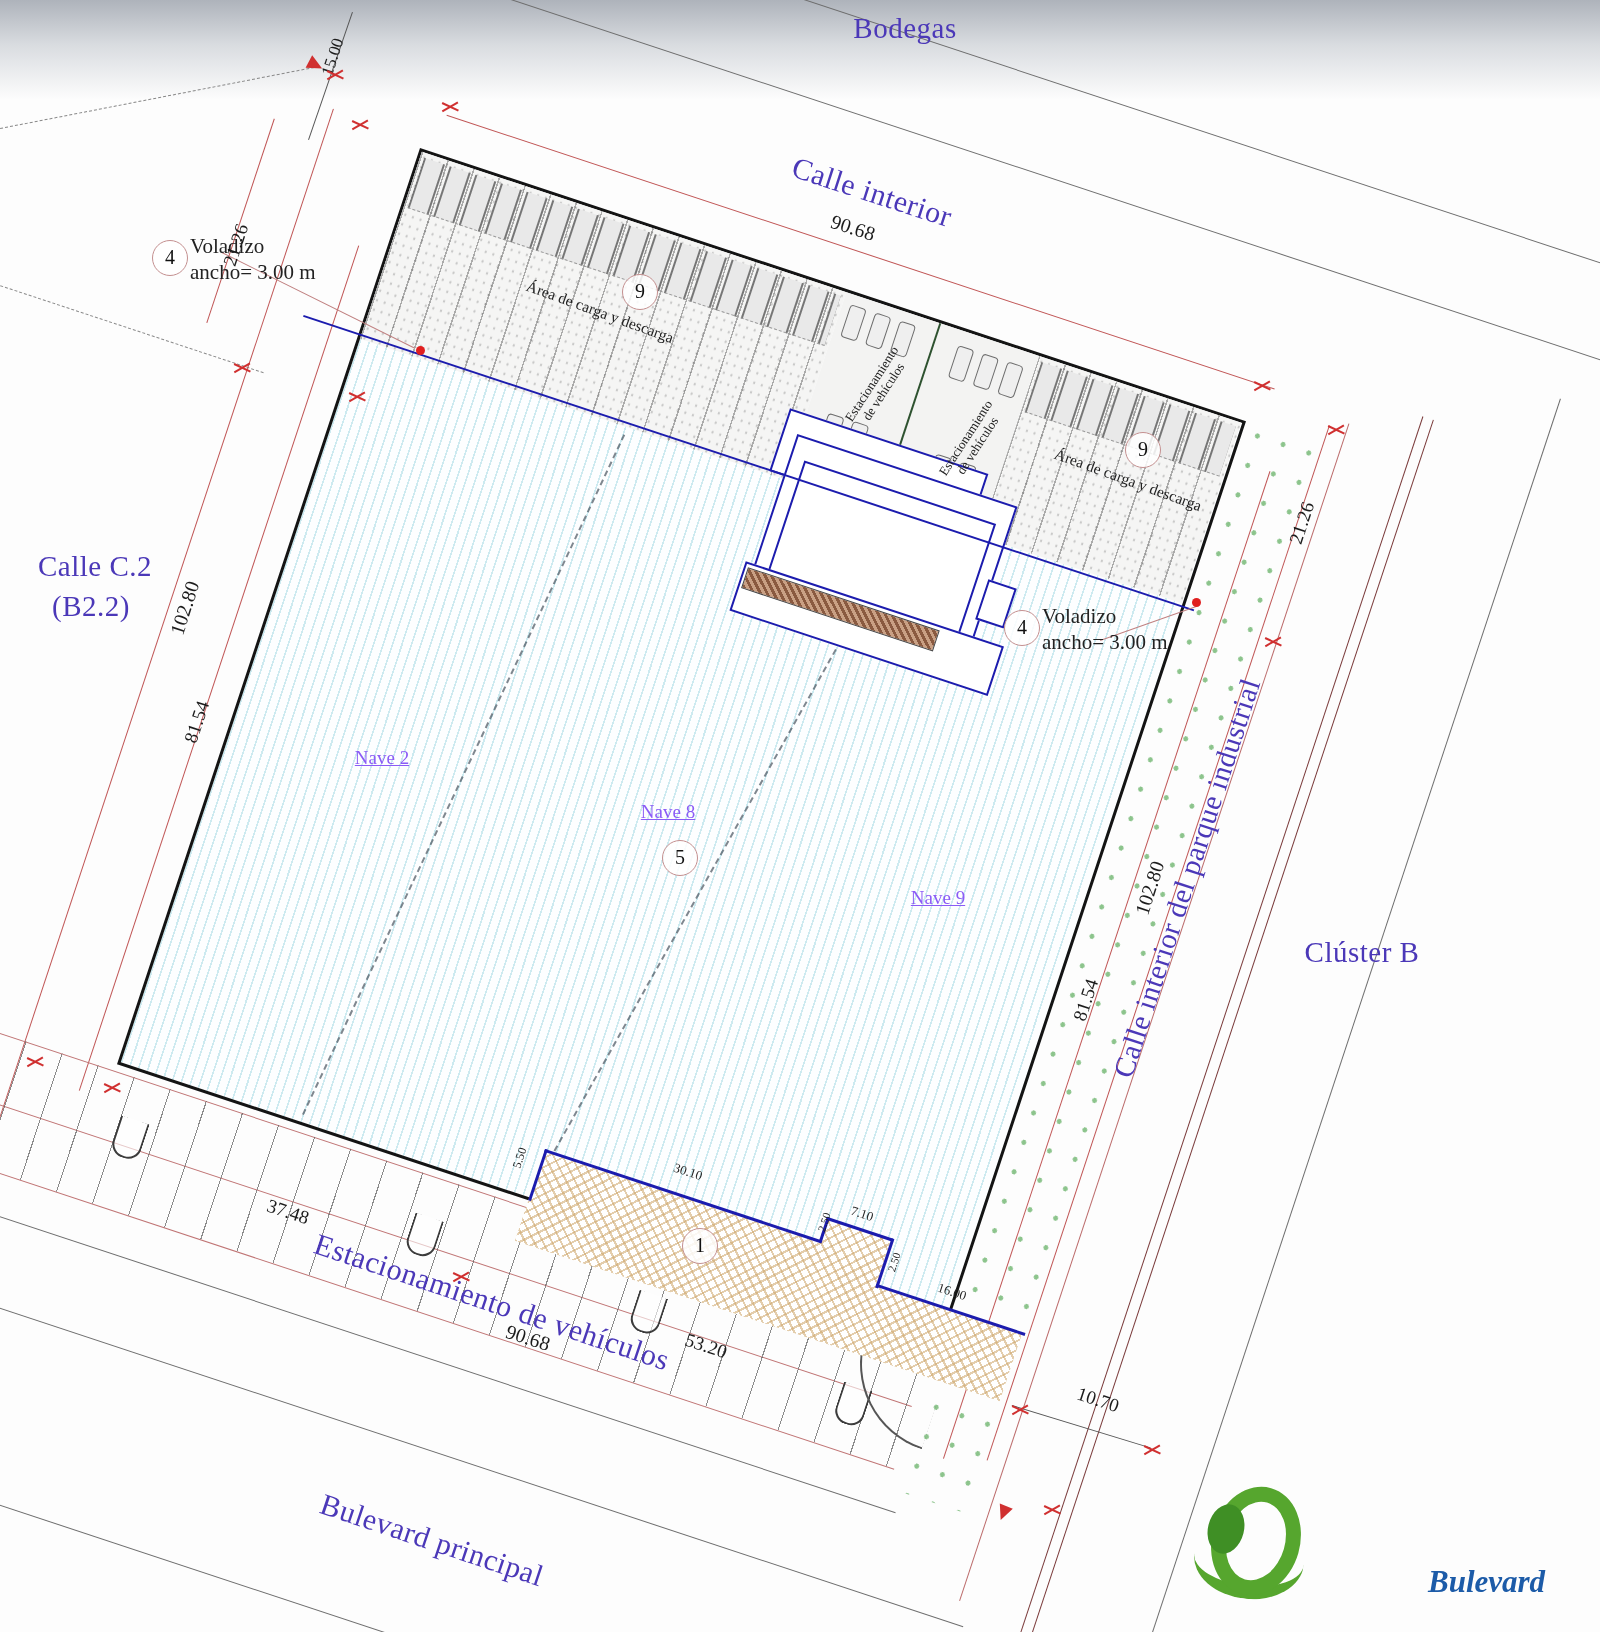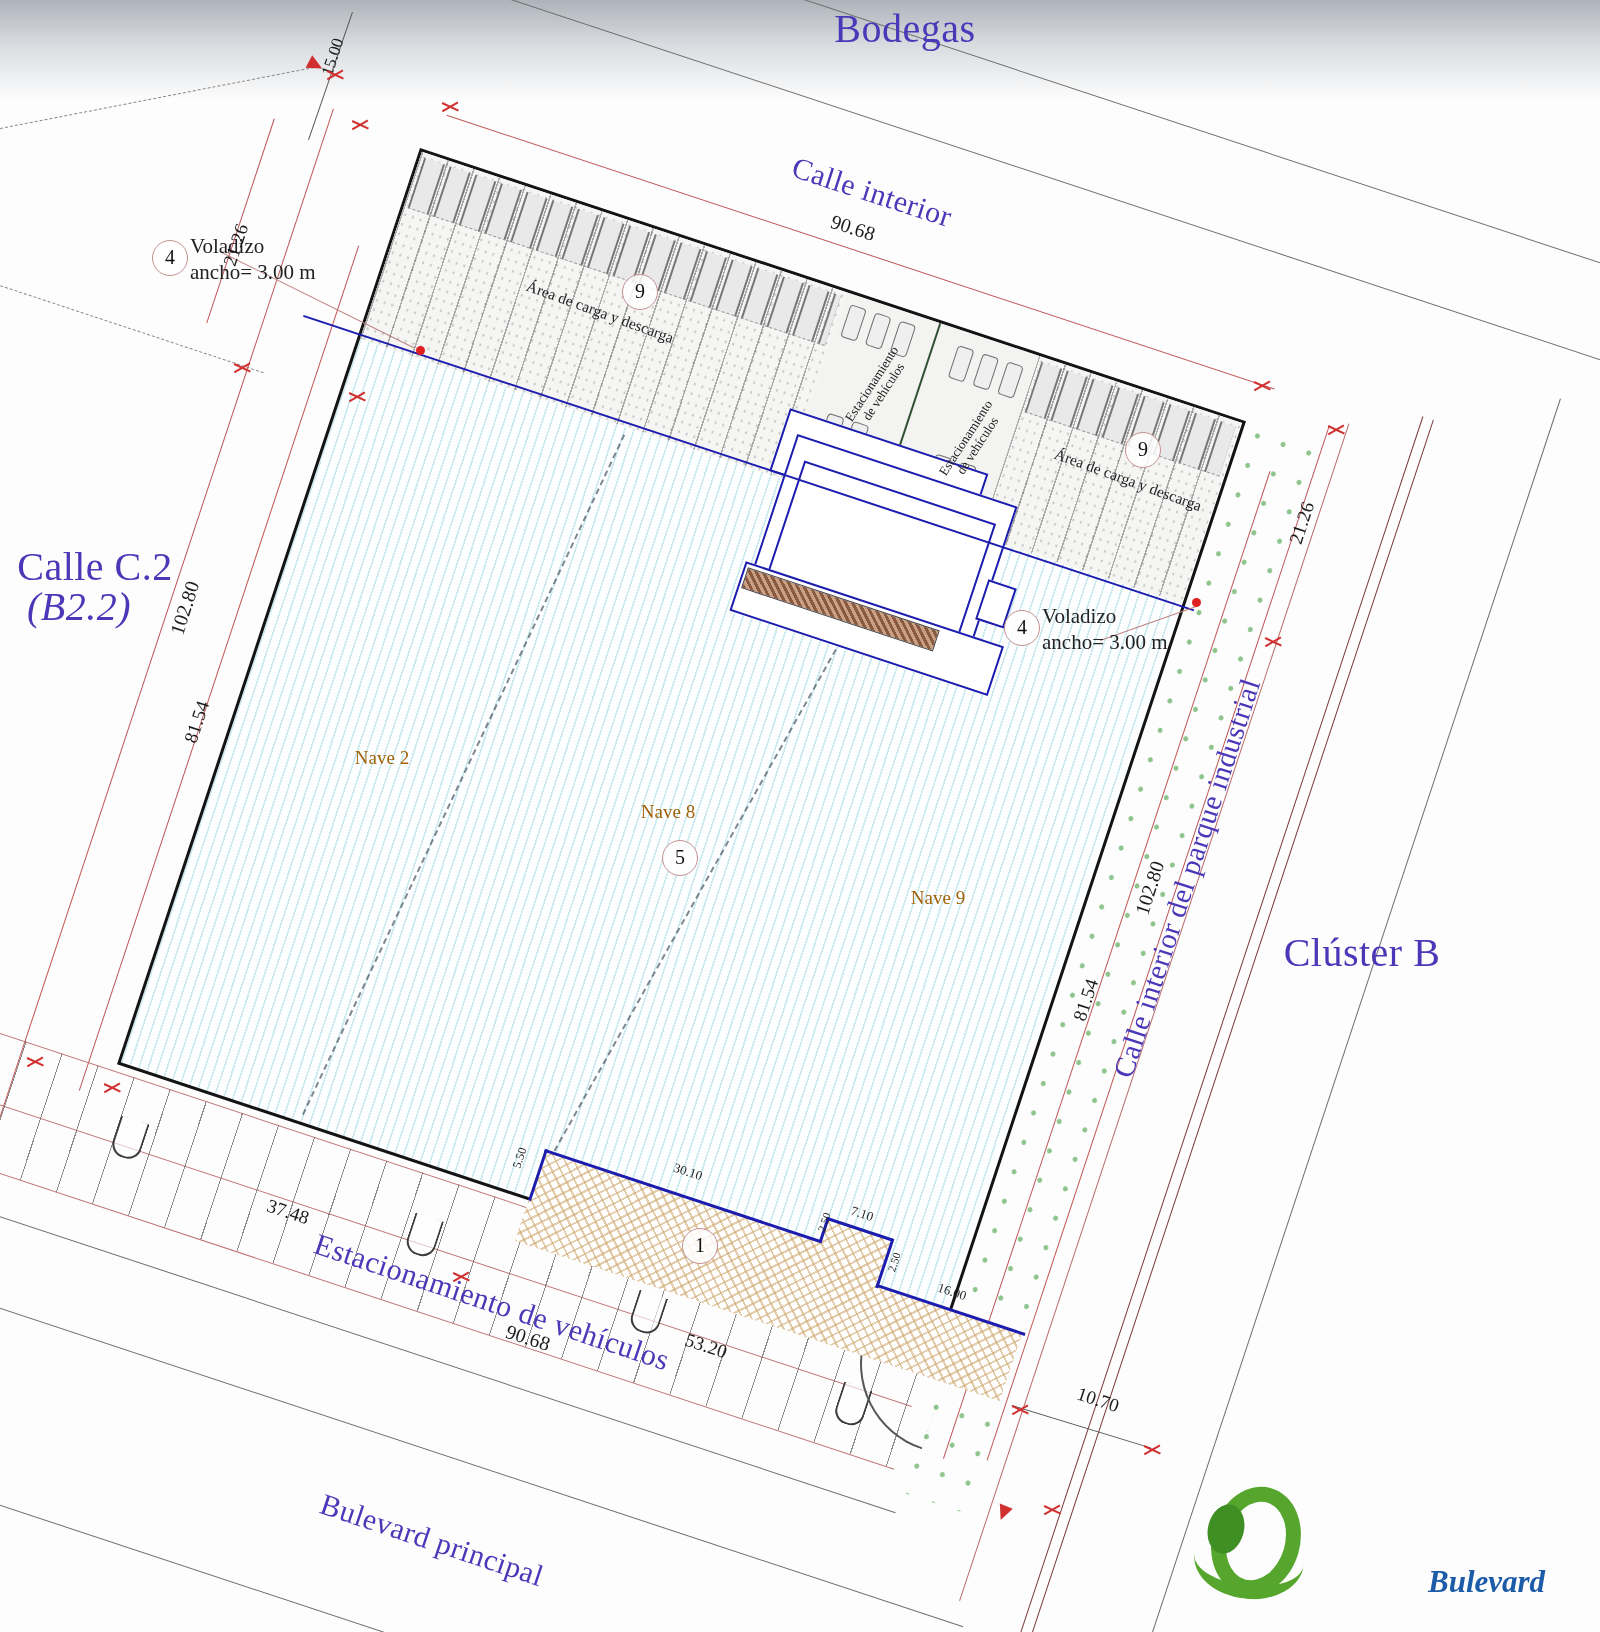--- a/index.html
+++ b/index.html
@@ -42,24 +42,24 @@
   .bseg{position:absolute;background:#1c1cae;}
   .notchhatch{position:absolute;background-color:#fff;
         background-image:repeating-linear-gradient(45deg,rgba(205,165,105,.55) 0 2px,transparent 2px 8px),
                          repeating-linear-gradient(-45deg,rgba(205,165,105,.55) 0 2px,transparent 2px 8px);}
   .tree{position:absolute;width:26px;height:38px;border:2.5px solid #3c3c3c;border-top:none;
         border-radius:0 0 14px 14px;background:rgba(255,255,255,.6);}
   .curve{position:absolute;border-left:2px solid #555;border-bottom:2px solid #555;
          border-bottom-left-radius:95px;}
   
   .lbl{position:absolute;white-space:nowrap;z-index:6;}
-  .street{color:#4b38b8;font-size:40px;letter-spacing:.5px;}
+  .street{color:#4b38b8;font-size:29px;letter-spacing:.5px;}
   .dim{font-size:19px;color:#1c1c1c;}
   .dims{font-size:12px;color:#222;}
-  .nave{font-size:19px;color:#a16207;}
+  .nave{font-size:19px;color:#8b5cf6;text-decoration:underline;}
   .carga{font-size:15.5px;color:#222;}
   .mini{font-size:13px;color:#222;line-height:1.1;text-align:center;}
   .callout{font-size:21px;color:#222;}
   .circ{position:absolute;width:34px;height:34px;border:1.6px solid #c49090;border-radius:50%;
         background:rgba(255,255,255,.85);font-size:20px;color:#111;text-align:center;
         line-height:33px;z-index:6;}
   .rdot{position:absolute;width:9px;height:9px;border-radius:50%;background:#e01f1f;z-index:6;}
   .xtick{position:absolute;width:0;height:0;z-index:6;}
   .xtick::before,.xtick::after{content:"";position:absolute;left:-1.2px;top:-9px;width:2.4px;height:18px;background:#d03030;}
   .xtick::before{transform:rotate(60deg);}  .xtick::after{transform:rotate(115deg);}
@@ -158,21 +158,21 @@
       <div class="bseg" style="left:787px;top:884px;width:2.5px;height:52px;"></div>
       <div class="bseg" style="left:787px;top:932px;width:157px;height:2.5px;"></div>
     </div>
 
     <div style="position:absolute;left:-58px;top:195px;width:938px;height:0;border-top:2.5px solid #1c1cae;"></div>
   </div>
 
   <span class="lbl street" style="left:905px;top:28px;transform:translate(-50%,-50%);">Bodegas</span>
   <span class="lbl street" style="left:872px;top:192px;transform:translate(-50%,-50%) rotate(18deg);font-size:30px;">Calle interior</span>
   <span class="lbl street" style="left:95px;top:566px;transform:translate(-50%,-50%);">Calle C.2</span>
-  <span class="lbl street" style="left:79px;top:606px;transform:translate(-50%,-50%);font-style:italic;">(B2.2)</span>
+  <span class="lbl street" style="left:91px;top:606px;transform:translate(-50%,-50%);">(B2.2)</span>
   <span class="lbl street" style="left:1362px;top:952px;transform:translate(-50%,-50%);">Clúster B</span>
   <span class="lbl street" style="left:1187px;top:878px;transform:translate(-50%,-50%) rotate(-72deg);font-size:29px;">Calle interior del parque industrial</span>
   <span class="lbl street" style="left:492px;top:1302px;transform:translate(-50%,-50%) rotate(18.5deg);font-size:30px;">Estacionamiento de vehículos</span>
   <span class="lbl street" style="left:432px;top:1540px;transform:translate(-50%,-50%) rotate(18.5deg);font-size:30px;">Bulevard principal</span>
 
   <span class="lbl nave" style="left:382px;top:758px;transform:translate(-50%,-50%);">Nave 2</span>
   <span class="lbl nave" style="left:668px;top:812px;transform:translate(-50%,-50%);">Nave 8</span>
   <span class="lbl nave" style="left:938px;top:898px;transform:translate(-50%,-50%);">Nave 9</span>
   <span class="lbl carga" style="left:600px;top:312px;transform:translate(-50%,-50%) rotate(20deg);">Área de carga y descarga</span>
   <span class="lbl carga" style="left:1128px;top:480px;transform:translate(-50%,-50%) rotate(20deg);">Área de carga y descarga</span>

